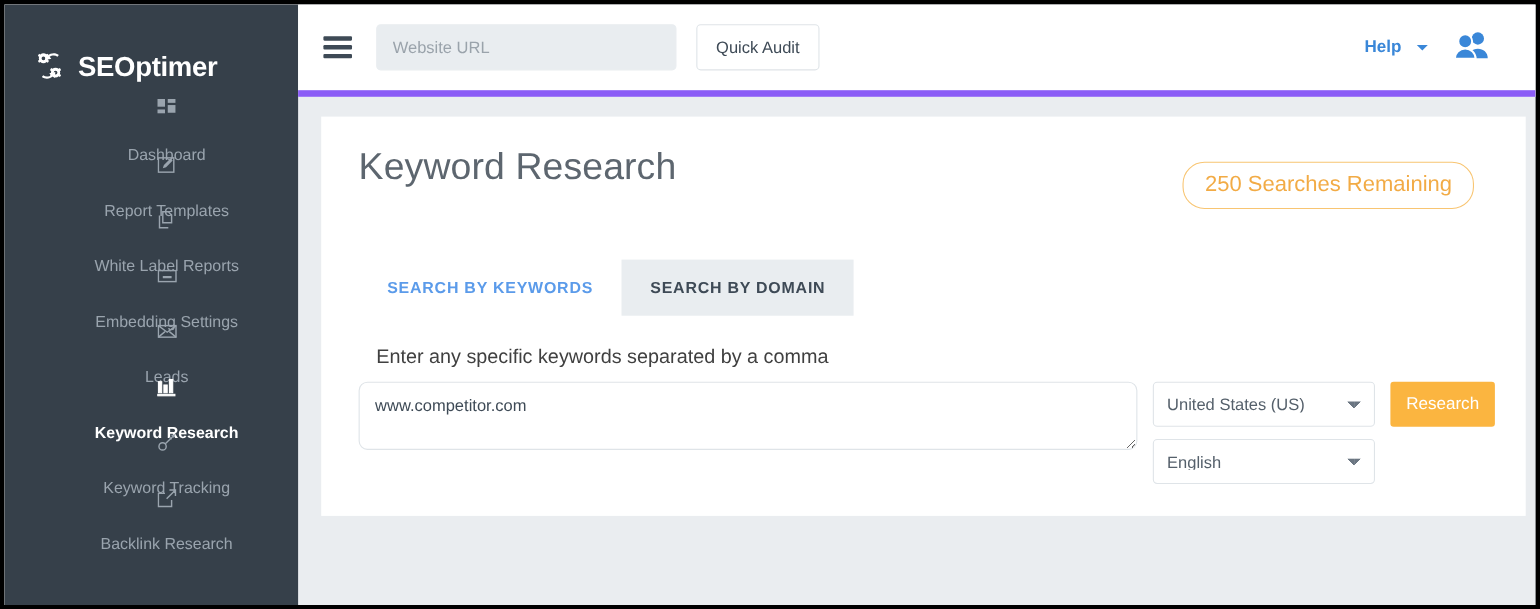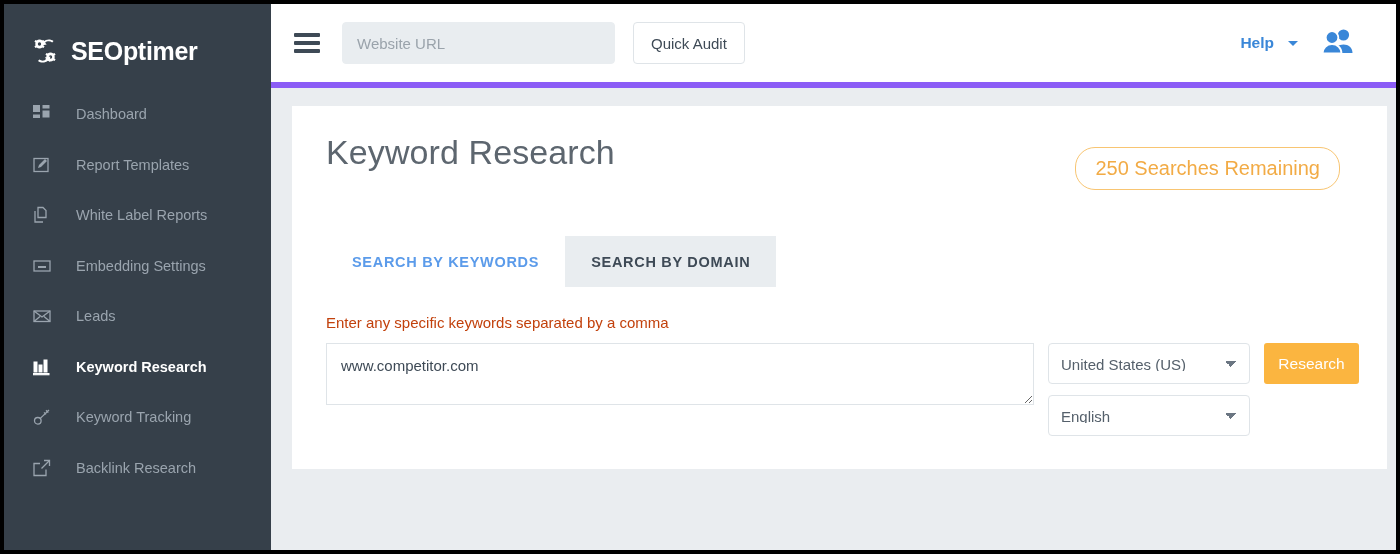--- a/index.html
+++ b/index.html
@@ -16,41 +16,42 @@
     overflow: hidden;
   }
 
   
   #sidebar {
     position: absolute; left: 0; top: 0;
     width: 267px; height: 546px;
     background: #36404a;
   }
   #logo-row {
-    display: flex; align-items: center;
+    display: flex; align-items: flex-end;
     gap: 9px;
     padding: 22px 0 0 26px;
     height: 72px;
   }
   #logo-mark { width: 32px; height: 32px; flex: none; }
   #logo-text {
     color: #ffffff;
     font-size: 25px;
     font-weight: bold;
     letter-spacing: -0.3px;
   }
   #nav { margin-top: 13px; }
   .nav-item {
     position: relative;
     display: flex; align-items: center;
     height: 50.5px;
     padding-left: 28px;
     gap: 24px;
     cursor: pointer;
     text-decoration: none;
+    flex-direction: column;
   }
   .nav-ico {
     width: 20px; height: 20px;
     flex: none;
     display: flex; align-items: center; justify-content: center;
   }
   .nav-ico svg { display: block; }
   .nav-label {
     color: #9aa4ae;
     font-size: 14.5px;
@@ -175,29 +176,30 @@
     letter-spacing: 0.7px;
     cursor: pointer;
     white-space: nowrap;
   }
   .tab.inactive { color: #5b9bea; }
   .tab.active { color: #3e4a56; background: #e9edf0; }
 
   
   #form-area { padding: 27px 0 0 34px; }
   #kw-label {
-    font-size: 15px;
-    color: #c2410c;
+    font-size: 18px;
+    color: #404040;
     margin-bottom: 12px;
+    margin-left: 16px;
   }
   #form-row { display: flex; align-items: flex-start; gap: 14px; }
   #kw-textarea {
     width: 708px; height: 62px;
     border: 1px solid #dfe4e8;
-    border-radius: 0;
+    border-radius: 8px;
     padding: 13px 14px;
     font-size: 15px;
     font-family: "Liberation Sans", sans-serif;
     color: #3e4a56;
     resize: both;
     outline: none;
     line-height: 1.2;
   }
   #selects { display: flex; flex-direction: column; gap: 11px; }
   .sel {

